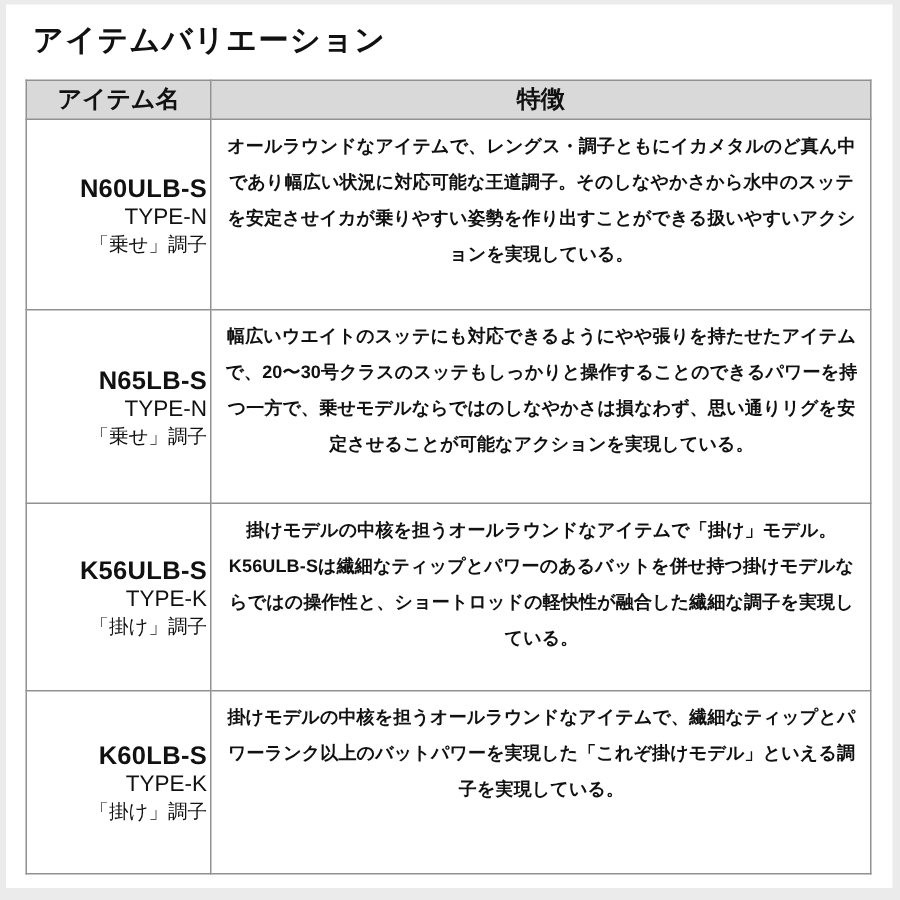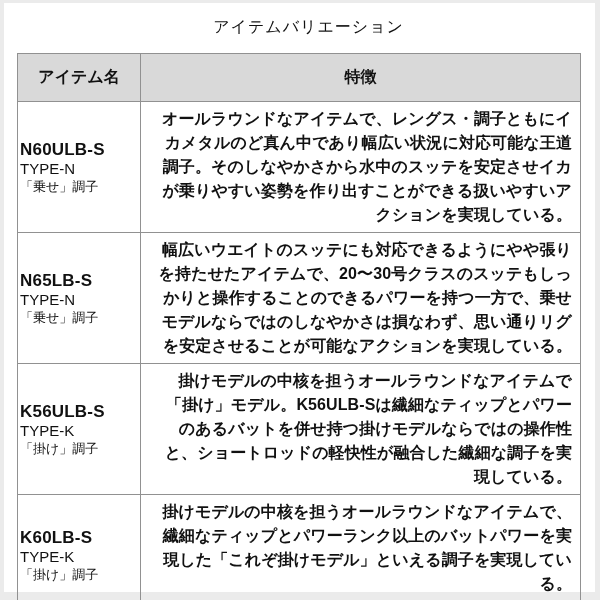--- a/index.html
+++ b/index.html
@@ -18,54 +18,53 @@
   }
   .sheet{
     position:absolute;
     left:4px;top:3px;
     width:591px;height:589px;
     background:#ffffff;
     box-sizing:border-box;
   }
   .page-title{
     margin:11px 0 13px 18px;
-    font-size:16px;
+    font-size:20px;
     line-height:26px;
-    font-weight:400;
+    font-weight:700;
     letter-spacing:1px;
-    text-align:center;
   }
   table.variation{
     margin-left:13px;
     width:563px;
     border-collapse:collapse;
     table-layout:fixed;
   }
   table.variation th,
   table.variation td{
     border:1px solid var(--border);
     box-sizing:border-box;
   }
   col.c-name{width:123px;}
   col.c-feat{width:440px;}
   thead th{
     background:var(--header-bg);
-    height:48px;
+    height:26px;
     font-size:16px;
     font-weight:700;
     text-align:center;
     vertical-align:middle;
     padding:0;
   }
   tbody tr:nth-child(1){height:127px;}
   tbody tr:nth-child(2){height:129px;}
   tbody tr:nth-child(3){height:125px;}
   tbody tr:nth-child(4){height:122px;}
   td.name-cell{
-    text-align:left;
+    text-align:right;
     vertical-align:middle;
     padding:2px;
   }
   .model{
     font-size:17px;
     font-weight:700;
     line-height:22px;
     letter-spacing:0.2px;
   }
   .type{
@@ -73,23 +72,23 @@
     font-weight:400;
     line-height:16px;
   }
   .action{
     font-size:13px;
     font-weight:400;
     line-height:19px;
   }
   td.desc-cell{
     vertical-align:top;
-    text-align:right;
+    text-align:center;
     padding:5px 8px 5px 9px;
-    font-size:16px;
+    font-size:12px;
     font-weight:700;
     line-height:24px;
     letter-spacing:0.1px;
   }
 </style>
 </head>
 <body>
 
 <div class="sheet">
 

